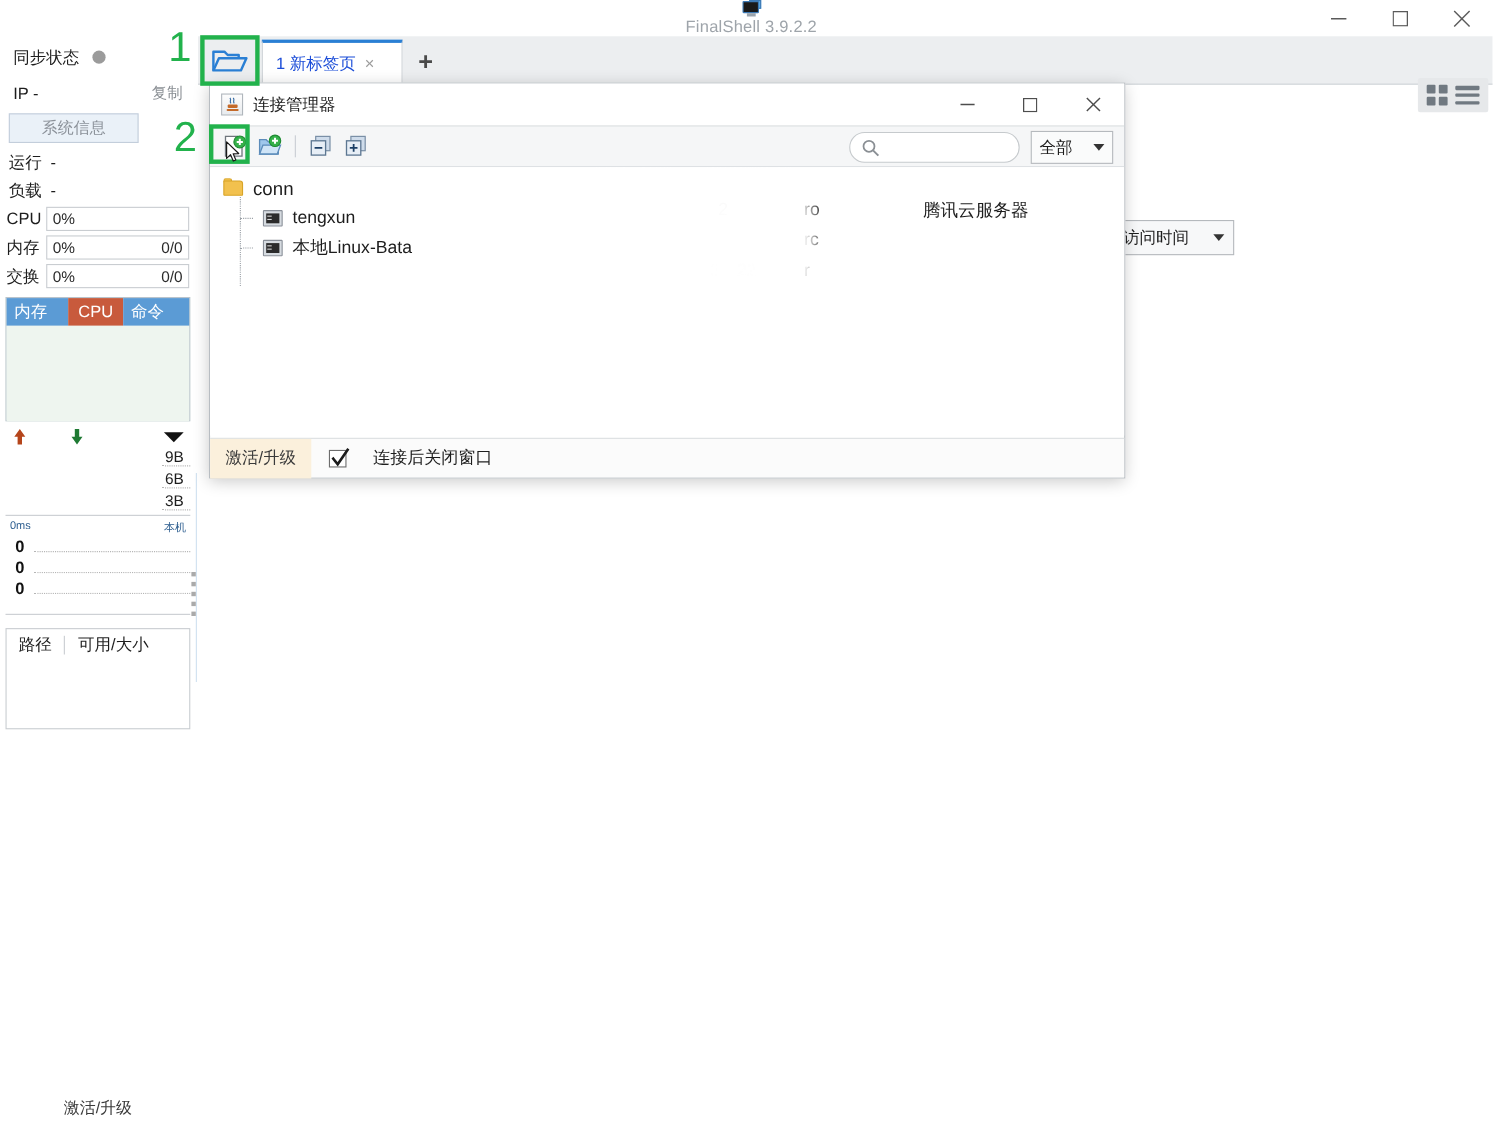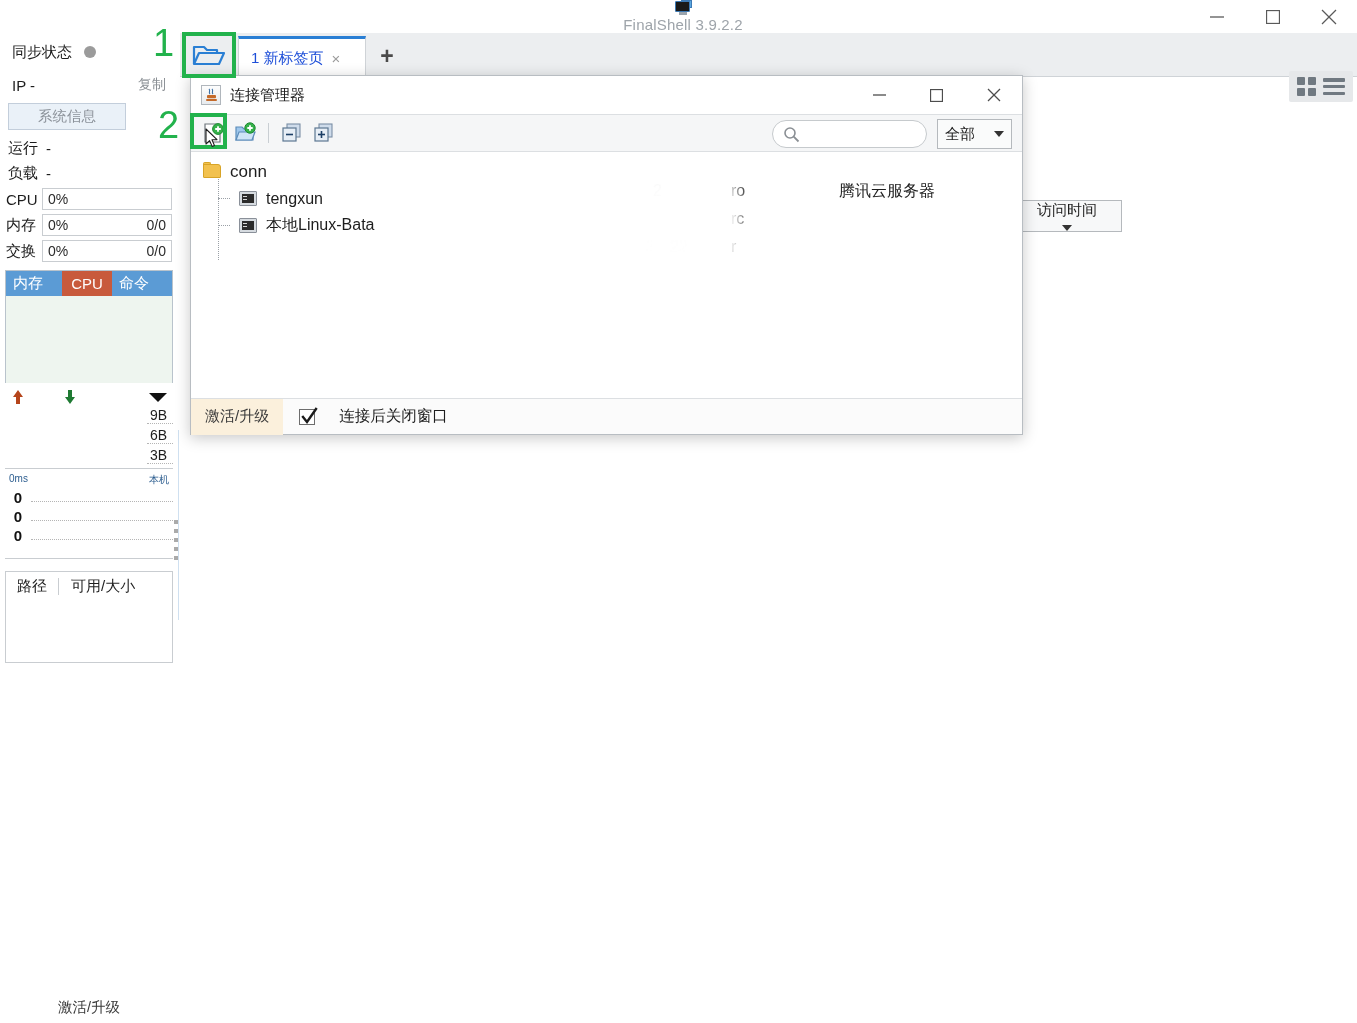--- a/index.html
+++ b/index.html
@@ -144,21 +144,21 @@
   
   .splitter { position:absolute; left:174px; top:515px; width:6px; height:52px; }
   .splitter i { display:block; width:4px; height:4px; background:#aaa; margin:5px 0; }
   .split-line { position:absolute; left:178px; top:430px; width:1px; height:190px; background:#cfe0f0; }
 
   
   .visit-dd {
     position:absolute; left:1012px; top:200px; width:110px; height:32px;
     border:1px solid #b5b9bd; background:#f7f8f9;
     display:flex; align-items:center; justify-content:space-between; padding:0 8px;
-    font-size:15px; color:#1d1d1d;flex-direction:column;
+    font-size:15px; color:#1d1d1d;
   }
   .visit-dd .tri { width:0;height:0;border-left:5px solid transparent;
                    border-right:5px solid transparent;border-top:6px solid #333; }
 
   
   .dialog {
     position:absolute; left:190px; top:75px; width:833px; height:360px;
     background:#ffffff; border:1px solid #b8bdc2;
     box-shadow:0 3px 14px rgba(0,0,0,0.22);
   }

